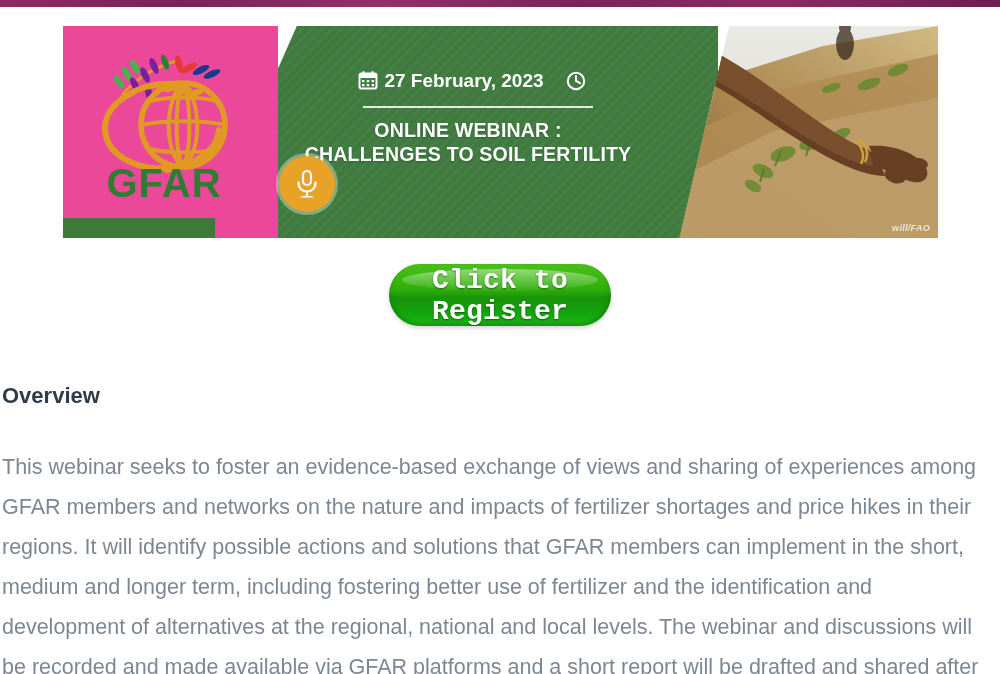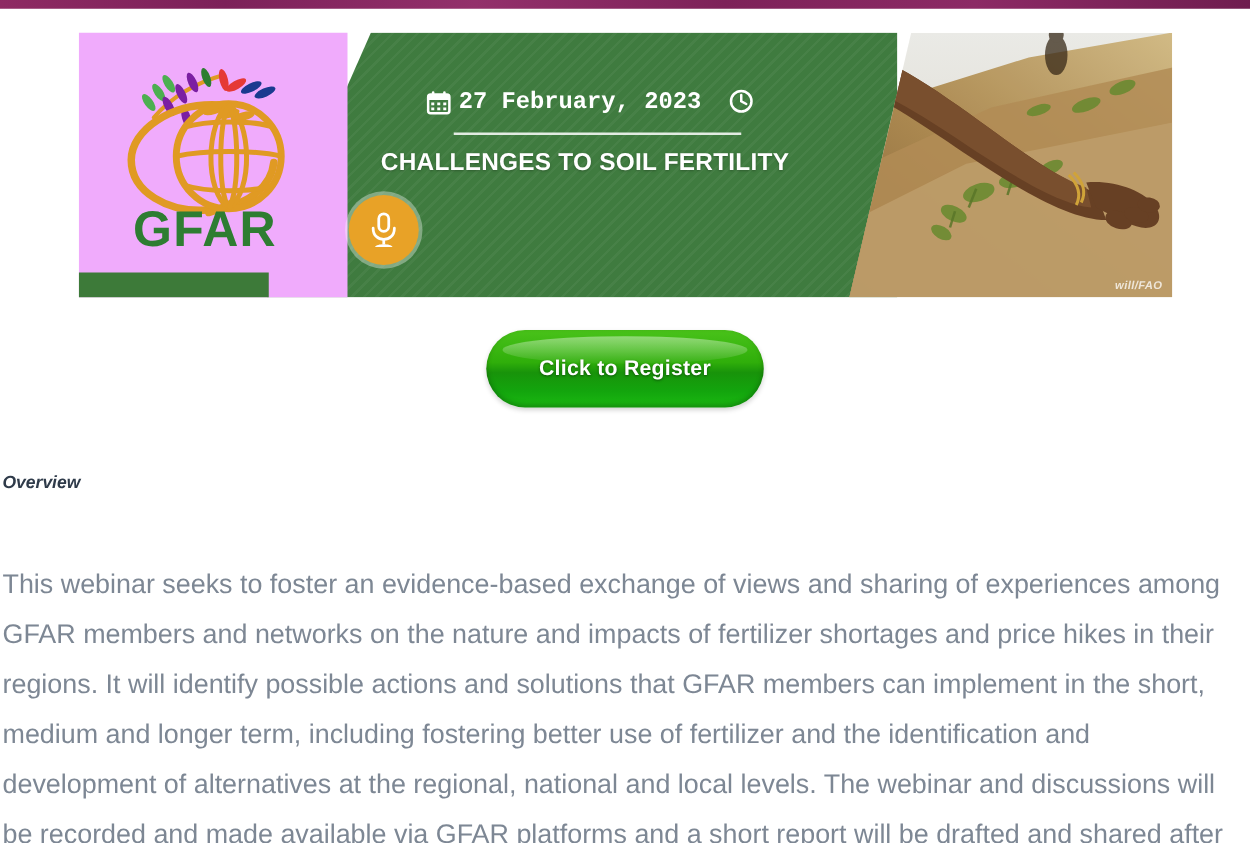--- a/index.html
+++ b/index.html
@@ -25,21 +25,21 @@
   .banner {
     position: absolute;
     left: 63px; top: 26px;
     width: 875px; height: 212px;
     background: #ffffff;
     overflow: hidden;
   }
   .banner-logo-panel {
     position: absolute; left: 0; top: 0;
     width: 215px; height: 212px;
-    background: #f0abfc;
+    background: #ec4899;
   }
   .logo-wrap {
     position: absolute;
     left: 16px; top: 16px;
     width: 170px; height: 160px;
   }
   .logo-svg { display: block; width: 170px; height: 160px; }
   .green-foot {
     position: absolute;
     left: 0px; bottom: 0px;
@@ -92,21 +92,21 @@
     width: 412px;
     display: flex;
     align-items: center;
     justify-content: center;
     gap: 22px;
     color: #ffffff;
     font-size: 19px;
     font-weight: bold;
     white-space: nowrap;
   }
-  .dt-item { display: flex; align-items: flex-end; gap: 6px; font-family: Liberation Mono, monospace; }
+  .dt-item { display: flex; align-items: flex-start; gap: 6px; }
   .dt-item svg { display: block; }
   .rule {
     position: absolute;
     left: 105px; top: 80px;
     width: 230px; height: 2px;
     background: rgba(255,255,255,0.85);
   }
   .webinar-title {
     position: absolute;
     left: 0px; top: 92px;
@@ -144,46 +144,45 @@
     width: 222px; height: 62px;
     border: none;
     border-radius: 34px;
     cursor: pointer;
     position: relative;
     background: linear-gradient(180deg,
         #49c21a 0%, #2fae0a 42%, #18930a 55%, #13a40d 78%, #1ab911 100%);
     box-shadow: inset 0 -2px 4px rgba(0,0,0,0.25),
                 0 2px 4px rgba(0,0,0,0.18);
     color: #ffffff;
-    font-family: Liberation Sans, sans-serif;
-    font-size: 17px;
+    font-family: Liberation Mono, monospace;
+    font-size: 28px;
     font-weight: bold;
     letter-spacing: 0.2px;
     text-shadow: 0 1px 2px rgba(0,0,0,0.45);
     overflow: hidden;
   }
   .register-btn::before {
     content: "";
     position: absolute;
     left: 6%; top: 5px;
     width: 88%; height: 22px;
     border-radius: 50%;
     background: linear-gradient(180deg, rgba(255,255,255,0.42), rgba(255,255,255,0.03));
     pointer-events: none;
   }
   .register-label { position: relative; z-index: 2; }
 
   
   .overview-heading {
     position: absolute;
     left: 2px; top: 365px;
-    font-size: 14px;
+    font-size: 22px;
     font-weight: bold;
     color: #2f3b4a;
-    font-style: italic;
   }
   .overview-body {
     position: absolute;
     left: 2px; top: 425px;
     width: 988px;
     font-size: 21.5px;
     line-height: 40px;
     color: #7d8794;
   }
 </style>
@@ -339,20 +338,21 @@
         <svg width="20" height="20" viewBox="0 0 20 20">
           <circle cx="10" cy="10" r="8.2" fill="none" stroke="#fff" stroke-width="2"></circle>
           <path d="M10,5 L10,10 L14,12.2" fill="none" stroke="#fff" stroke-width="2" stroke-linecap="round"></path>
         </svg>
       </span>
     </div>
 
     <div class="rule"></div>
 
     <div class="webinar-title">
+      <div class="l1">ONLINE WEBINAR :</div>
       <div>CHALLENGES TO SOIL FERTILITY</div>
     </div>
   </div>
 
   <div class="mic-badge">
     <svg width="30" height="32" viewBox="0 0 30 32">
       <rect x="11" y="3" width="8" height="14" rx="4" fill="none" stroke="#fff" stroke-width="2.2"></rect>
       <path d="M6.5,14.5 C6.5,20.5 10.5,23.5 15,23.5 C19.5,23.5 23.5,20.5 23.5,14.5" fill="none" stroke="#fff" stroke-width="2.2" stroke-linecap="round"></path>
       <path d="M15,23.5 L15,26.5" stroke="#fff" stroke-width="2.2" stroke-linecap="round"></path>
       <path d="M8,29.5 C9.5,26.8 20.5,26.8 22,29.5 Z" fill="#fff"></path>

